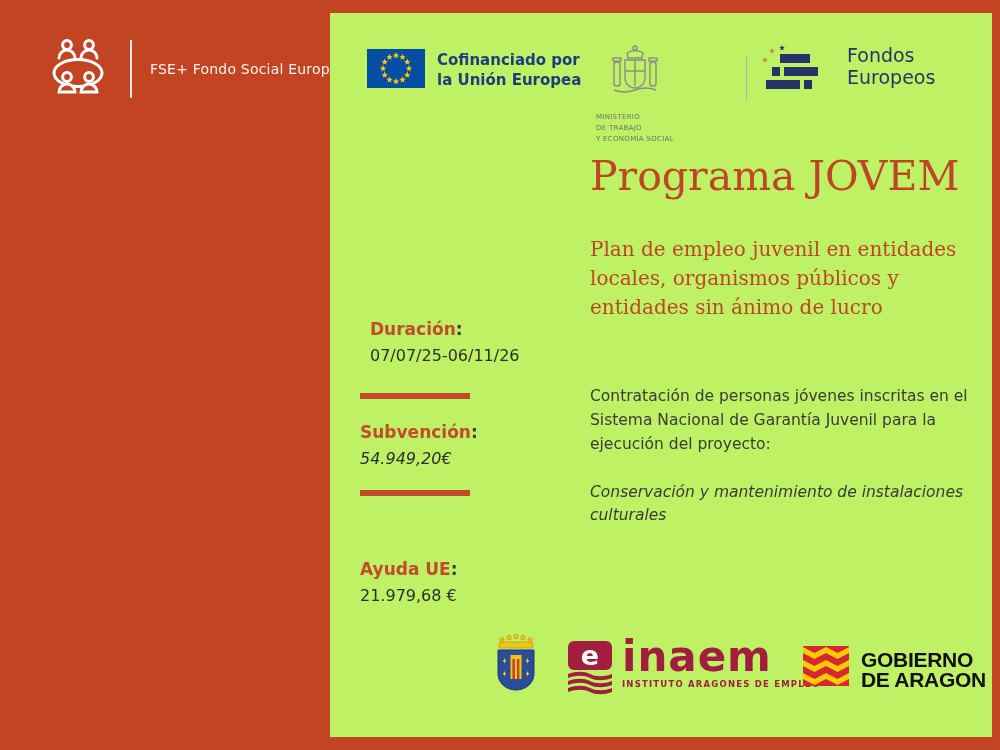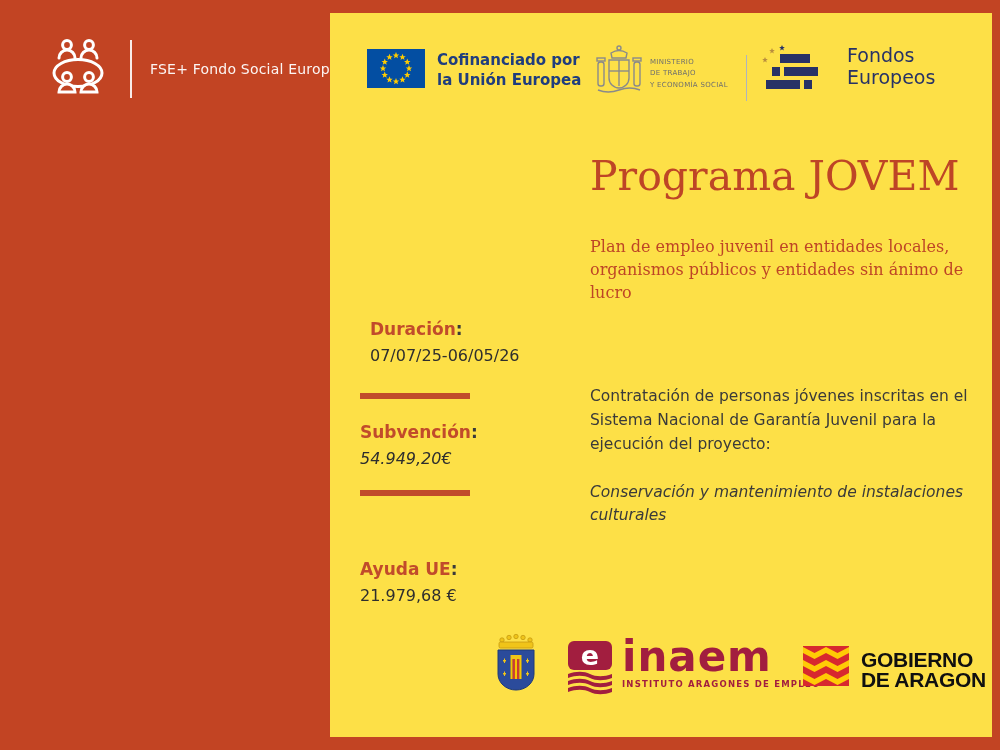--- a/index.html
+++ b/index.html
@@ -3,44 +3,44 @@
 <meta charset="utf-8">
 <style>
   html,body { margin:0; padding:0; background:#888; }
   .canvas {
     position:relative; width:1000px; height:750px; overflow:hidden;
     background:#C24423;
     font-family:"DejaVu Sans", sans-serif;
   }
   .panel {
     position:absolute; left:330px; top:13px; width:662px; height:724px;
-    background:#fde047;
+    background:#bef264;
   }
   
   .brand { position:absolute; left:44px; top:36px; display:flex; align-items:center; gap:18px; }
   .brand-divider { width:2px; height:58px; background:rgba(255,255,255,.9); }
   .brand-label { color:rgba(255,255,255,.95); font-size:14px; letter-spacing:.2px; }
 
   
   .eu-logo { position:absolute; left:37px; top:36px; display:flex; align-items:center; gap:12px; }
   .eu-text { font-size:15px; font-weight:bold; color:#1F3D7E; line-height:1.3; }
-  .ministry { position:absolute; left:266px; top:31px; display:flex; align-items:center; gap:8px; }
+  .ministry { position:absolute; left:266px; top:31px; display:flex; align-items:center; gap:8px;flex-direction:column; }
   .ministry-text { font-size:7px; color:#6E6E6E; line-height:1.6; letter-spacing:.3px; }
   .header-divider { position:absolute; left:416px; top:42px; width:1px; height:46px; background:#AEB4BE; }
   .fondos { position:absolute; left:430px; top:31px; display:flex; align-items:flex-start; gap:27px; }
   .fondos-text { font-size:19px; color:#273266; }
 
   
   .title {
     position:absolute; left:260px; top:139px;
     font-family:"DejaVu Serif", serif; font-size:41px; color:#BE4526; white-space:nowrap;
   }
   .subtitle {
     position:absolute; left:260px; top:222px; width:388px;
-    font-family:"DejaVu Serif", serif; font-size:16px; line-height:1.45; color:#BE4526;
+    font-family:"DejaVu Serif", serif; font-size:20px; line-height:1.45; color:#BE4526;
   }
   .description {
     position:absolute; left:260px; top:371px; width:396px;
     font-size:15.5px; line-height:1.55; color:#3A3A3A;
   }
   .project {
     position:absolute; left:260px; top:468px; width:396px;
     font-size:15.5px; font-style:italic; line-height:1.5; color:#3A3A3A;
   }
 
@@ -163,21 +163,21 @@
         </svg>
       </span>
       <span class="fondos-text">Fondos Europeos</span>
     </div>
 
     <div class="title">Programa JOVEM</div>
     <div class="subtitle">Plan de empleo juvenil en entidades locales, organismos públicos y entidades sin ánimo de lucro</div>
 
     <div class="detail d1">
       <div class="detail-label"><span>Duración</span><span class="colon">:</span></div>
-      <div class="detail-value">07/07/25-06/05/26</div>
+      <div class="detail-value">07/07/25-06/11/26</div>
     </div>
     <div class="sep-bar b1"></div>
     <div class="detail d2">
       <div class="detail-label"><span>Subvención</span><span class="colon">:</span></div>
       <div class="detail-value italic">54.949,20€</div>
     </div>
     <div class="sep-bar b2"></div>
     <div class="detail d3">
       <div class="detail-label"><span>Ayuda UE</span><span class="colon">:</span></div>
       <div class="detail-value">21.979,68 €</div>

